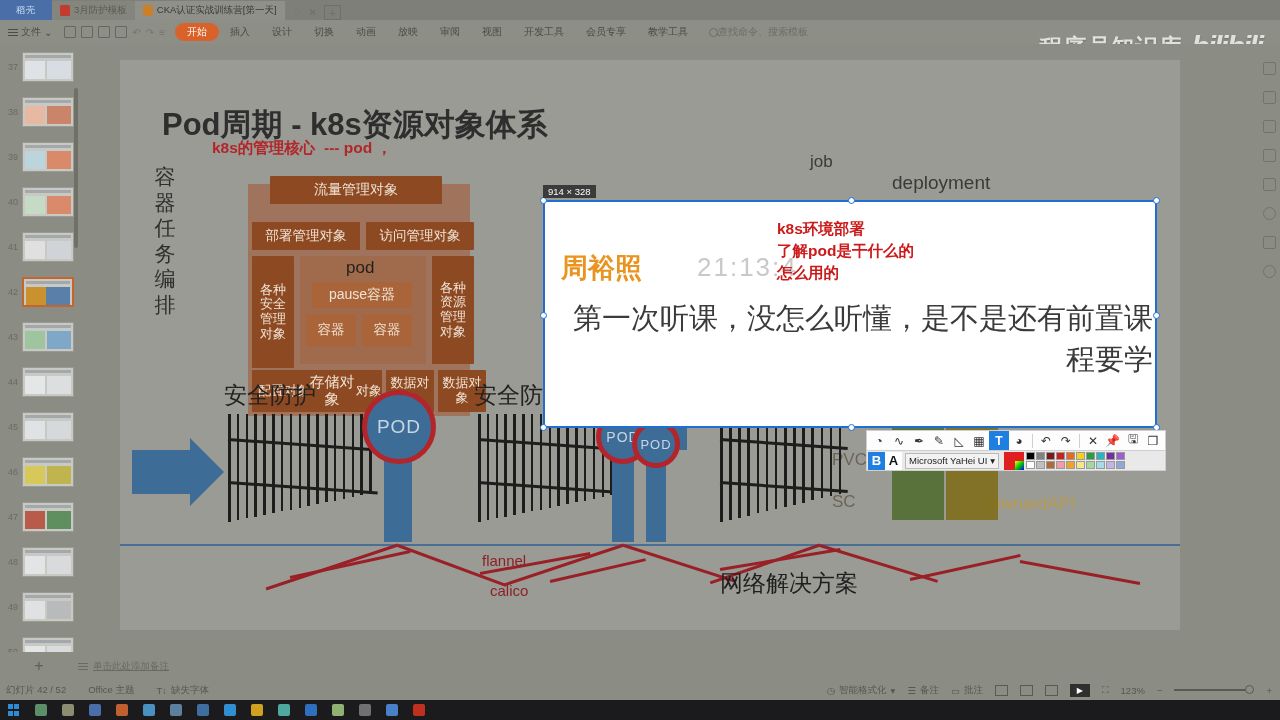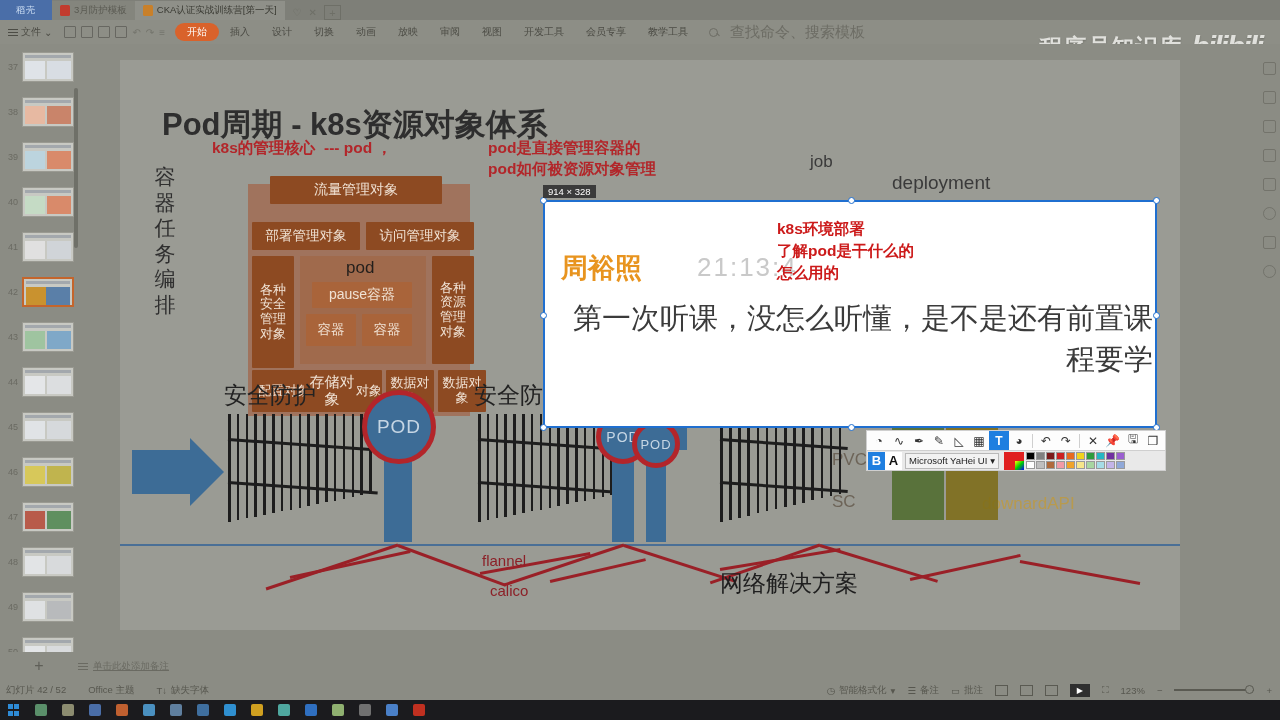--- a/index.html
+++ b/index.html
@@ -42,21 +42,21 @@
   }
   .rb-file{display:flex;align-items:center;gap:3px;padding:0 6px 0 8px;}
   .hamb{display:inline-block;width:10px;}
   .hamb i{display:block;height:1px;background:#4c4c45;margin:2px 0;}
   .rb-qat{display:flex;align-items:center;gap:5px;padding:0 6px;}
   .qicon{width:12px;height:12px;border:1px solid #5e5e57;border-radius:1px;opacity:.8;}
   .qarrow{font-size:10px;color:#6a6a62;opacity:.7;}
   .rb-tabs{display:flex;align-items:center;gap:0;margin-left:4px;}
   .rb-tab{padding:3px 11px;white-space:nowrap;}
   .rb-tab.active{background:#d9622b;color:#fff;border-radius:9px;padding:2px 12px;}
-  .rb-search{display:flex;align-items:center;gap:12px;margin-left:10px;color:#6d6d65;font-size:15px;}
+  .rb-search{display:flex;align-items:center;gap:0;margin-left:10px;color:#6d6d65;font-size:10px;}
   .mag{width:9px;height:9px;border:1.2px solid #6d6d65;border-radius:50%;position:relative;}
   .mag:after{content:"";position:absolute;width:4px;height:1.2px;background:#6d6d65;transform:rotate(45deg);right:-3px;bottom:0;}
 
   
   .watermark{
     position:absolute;right:18px;top:30px;display:flex;align-items:center;gap:8px;
     color:#e8e8e4;font-size:23px;font-weight:bold;opacity:.92;letter-spacing:1px;
     text-shadow:0 1px 2px rgba(0,0,0,.25);
   }
   .bili{font-size:30px;font-style:italic;font-weight:bold;letter-spacing:-2px;}
@@ -355,22 +355,20 @@
       </div>
     <div class="thumbscroll"></div>
   </div>
 
   <div class="canvas">
     <div class="slide">
 
       <div class="slide-title">Pod周期 - k8s资源对象体系</div>
 
       <div class="ann-red" style="left:92px;top:78px;">k8s的管理核心  --- pod ，</div>
-      <div class="ann-red" style="left:368px;top:78px;">pod是直接管理容器的
-pod如何被资源对象管理</div>
 
       <div class="vlabel" style="left:32px;top:104px;">容器任务编排</div>
 
       <div class="diagram"></div>
       <div class="bx" style="left:150px;top:116px;width:172px;height:28px;font-size:14px;">流量管理对象</div>
       <div class="bx" style="left:132px;top:162px;width:108px;height:28px;font-size:13.5px;">部署管理对象</div>
       <div class="bx" style="left:246px;top:162px;width:108px;height:28px;font-size:13.5px;">访问管理对象</div>
       <div class="bx" style="left:132px;top:196px;width:42px;height:112px;font-size:13px;writing-mode:horizontal-tb;padding:0 3px;">各种安全管理对象</div>
       <div class="bx" style="left:312px;top:196px;width:42px;height:108px;font-size:13px;padding:0 3px;">各种资源管理对象</div>
       <div class="podbox" style="left:180px;top:196px;width:126px;height:108px;"></div>

